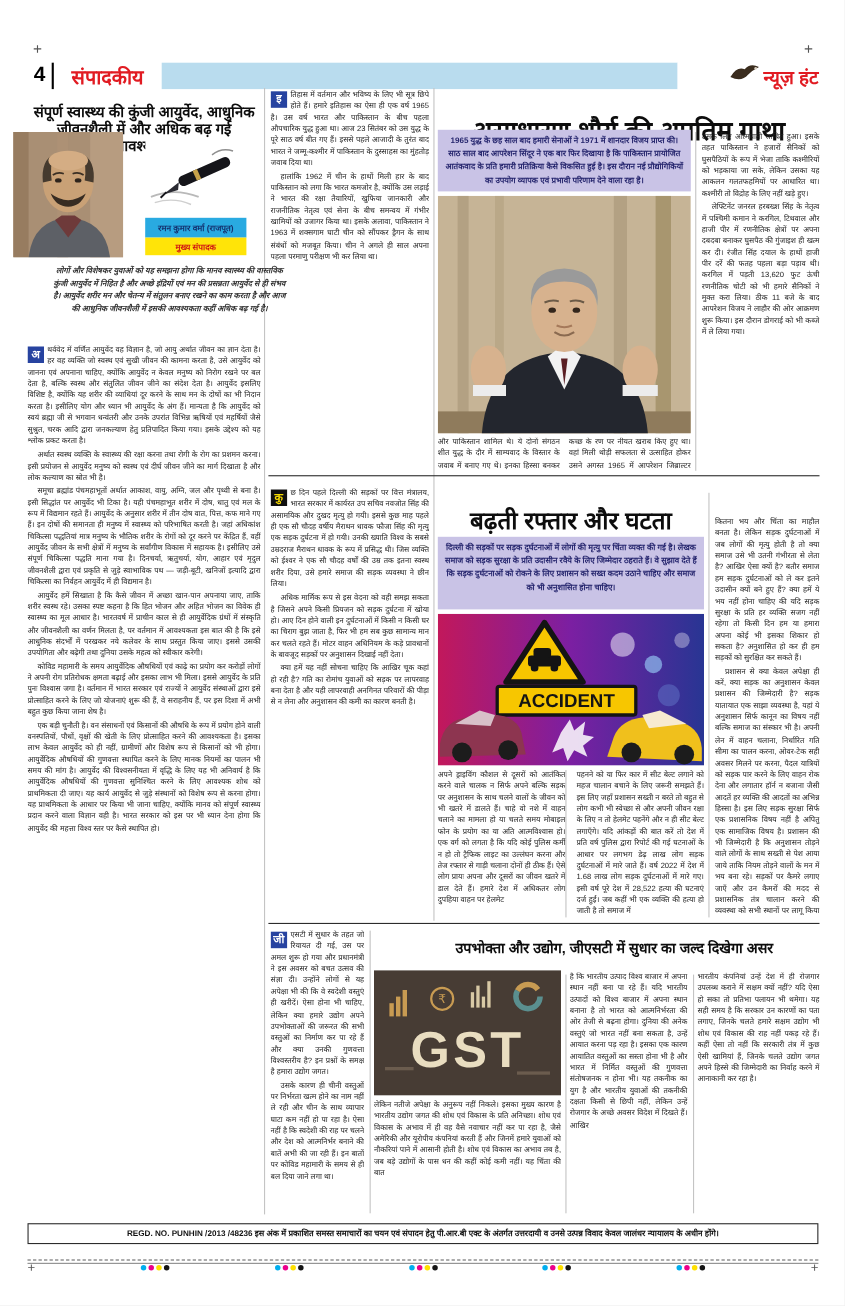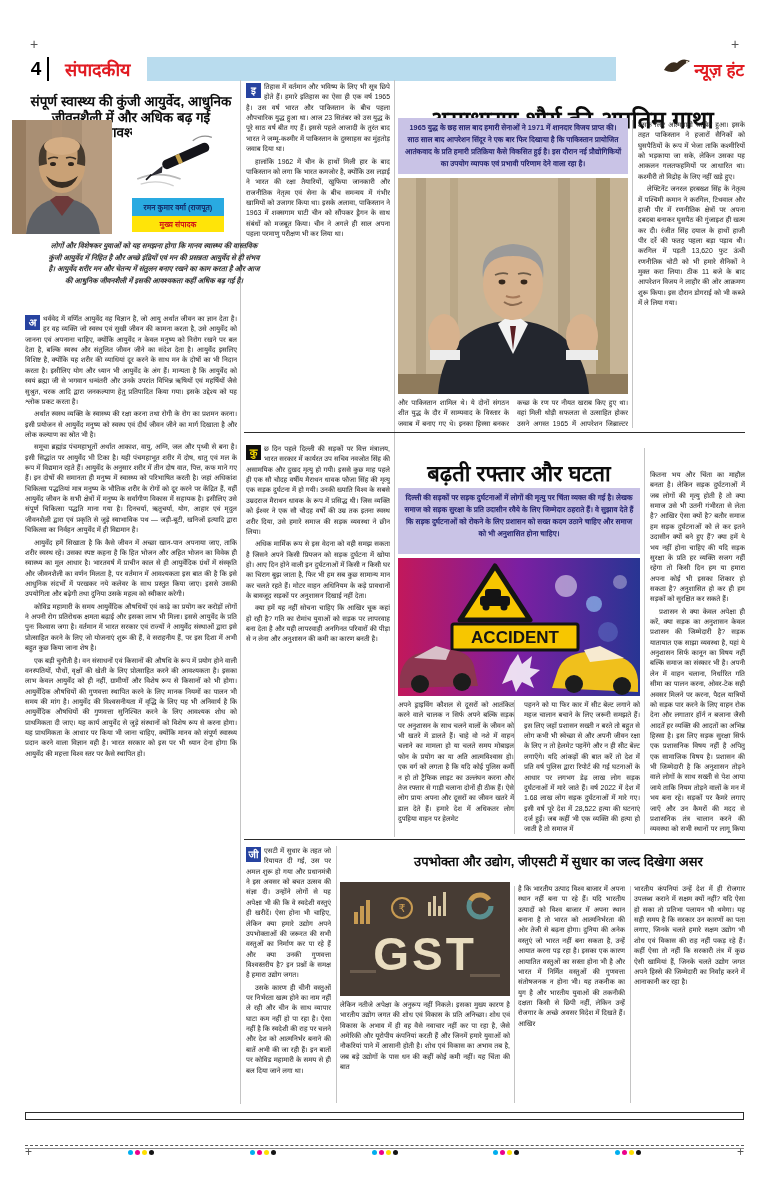--- a/index.html
+++ b/index.html
@@ -294,20 +294,21 @@
       <text x="85" y="88" text-anchor="middle" font-size="46" font-weight="bold" letter-spacing="3" fill="#e9ddc0" font-family="Liberation Sans, DejaVu Sans, sans-serif">GST</text>
     </svg>
 
     <div class="abs body-txt" id="g-col2">लेकिन नतीजे अपेक्षा के अनुरूप नहीं निकले। इसका मुख्य कारण है भारतीय उद्योग जगत की शोध एवं विकास के प्रति अनिच्छा। शोध एवं विकास के अभाव में ही वह वैसे नवाचार नहीं कर पा रहा है, जैसे अमेरिकी और यूरोपीय कंपनियां करती हैं और जिनमें हमारे युवाओं को नौकरियां पाने में आसानी होती है। शोध एवं विकास का अभाव तब है, जब बड़े उद्योगों के पास धन की कहीं कोई कमी नहीं। यह चिंता की बात</div>
     <div class="abs body-txt" id="g-col3">है कि भारतीय उत्पाद विश्व बाजार में अपना स्थान नहीं बना पा रहे हैं। यदि भारतीय उत्पादों को विश्व बाजार में अपना स्थान बनाना है तो भारत को आत्मनिर्भरता की ओर तेजी से बढ़ना होगा। दुनिया की अनेक वस्तुएं जो भारत नहीं बना सकता है, उन्हें आयात करना पड़ रहा है। इसका एक कारण आयातित वस्तुओं का सस्ता होना भी है और भारत में निर्मित वस्तुओं की गुणवत्ता संतोषजनक न होना भी। यह तकनीक का युग है और भारतीय युवाओं की तकनीकी दक्षता किसी से छिपी नहीं, लेकिन उन्हें रोजगार के अच्छे अवसर विदेश में दिखते हैं। आखिर</div>
     <div class="abs body-txt" id="g-col4">भारतीय कंपनियां उन्हें देश में ही रोजगार उपलब्ध कराने में सक्षम क्यों नहीं? यदि ऐसा हो सका तो प्रतिभा पलायन भी थमेगा। यह सही समय है कि सरकार उन कारणों का पता लगाए, जिनके चलते हमारे सक्षम उद्योग भी शोध एवं विकास की राह नहीं पकड़ रहे हैं। कहीं ऐसा तो नहीं कि सरकारी तंत्र में कुछ ऐसी खामियां हैं, जिनके चलते उद्योग जगत अपने हिस्से की जिम्मेदारी का निर्वाह करने में आनाकानी कर रहा है।</div>
   </section>
 
   <footer>
     <div class="abs" id="f-box">
+      <div>REGD. NO. PUNHIN /2013 /48236 इस अंक में प्रकाशित समस्त समाचारों का चयन एवं संपादन हेतु पी.आर.बी एक्ट के अंतर्गत उत्तरदायी व उनसे उत्पन्न विवाद केवल जालंधर न्यायालय के अधीन होंगे।</div>
     </div>
     <div class="abs" id="f-marks">
       <div class="dashline"></div>
       <div class="dotrow">
         <span class="endcross">+</span>
         <span class="dotgrp">
             <i class="dot d-c"></i>
             <i class="dot d-m"></i>
             <i class="dot d-y"></i>
             <i class="dot d-k"></i>

